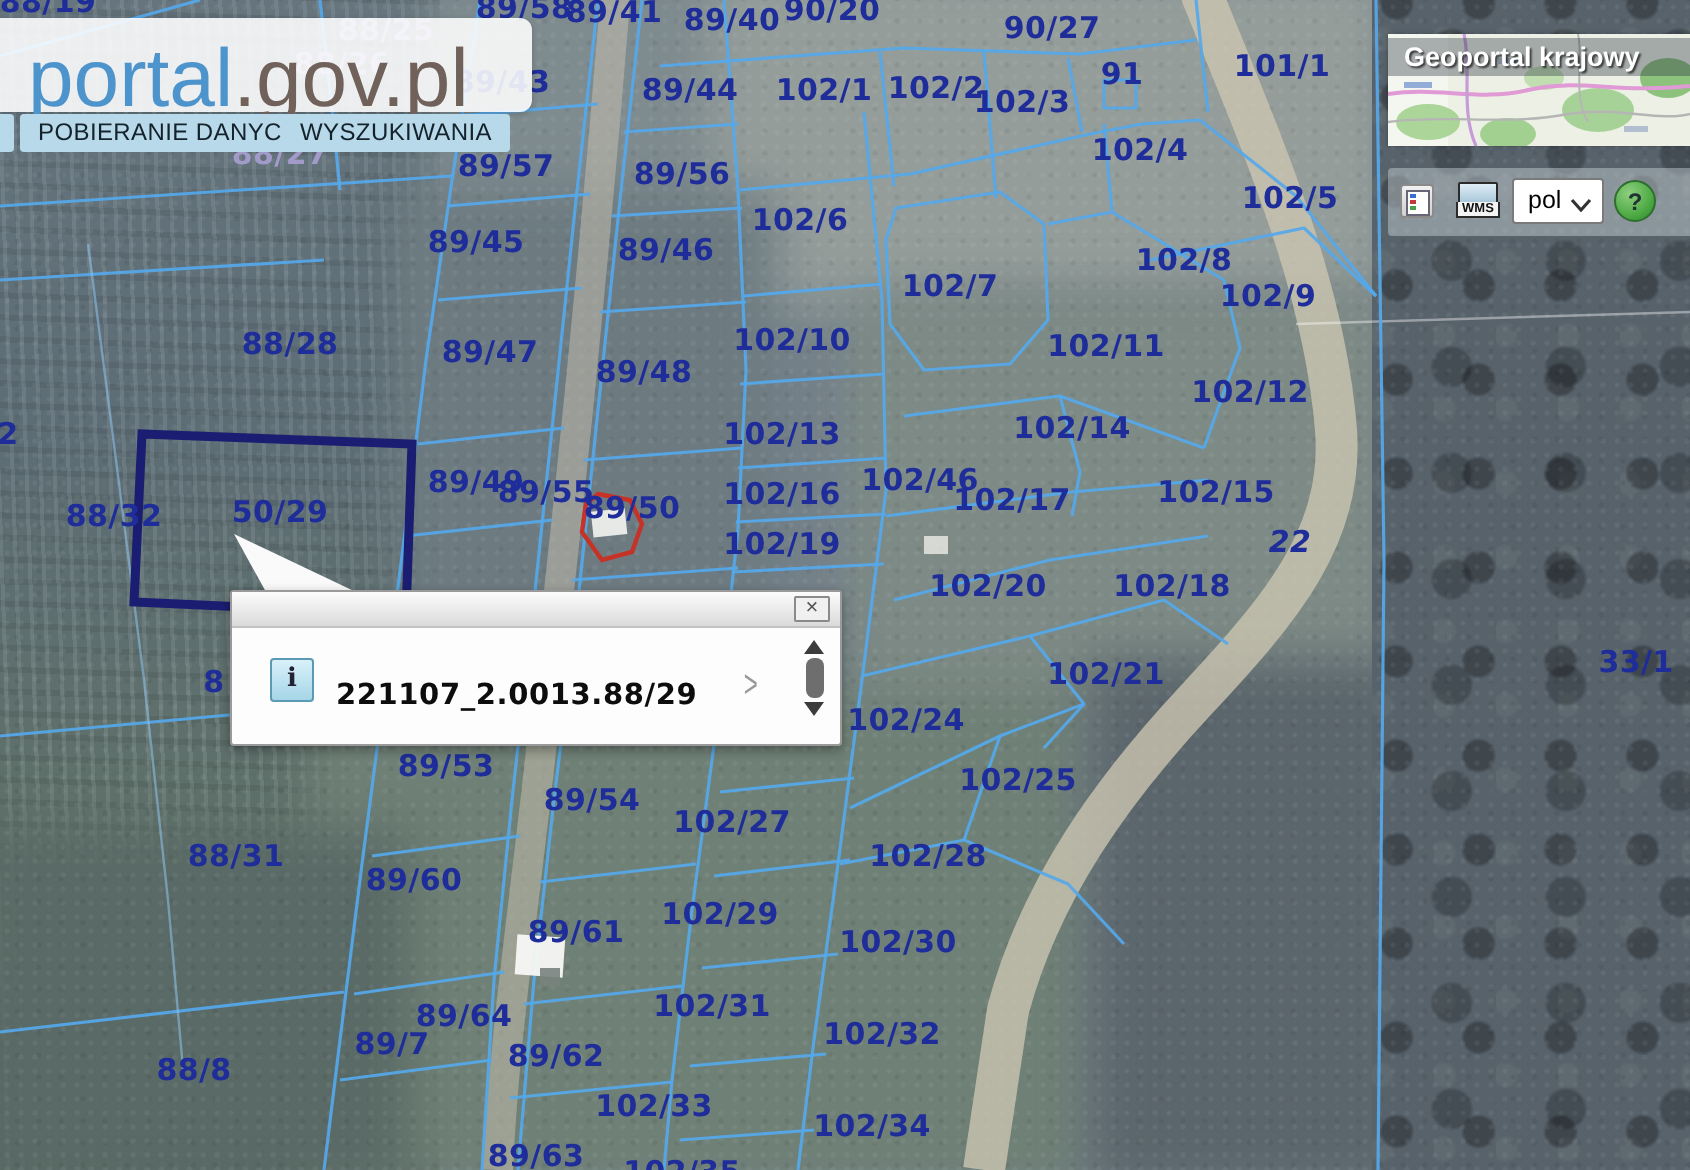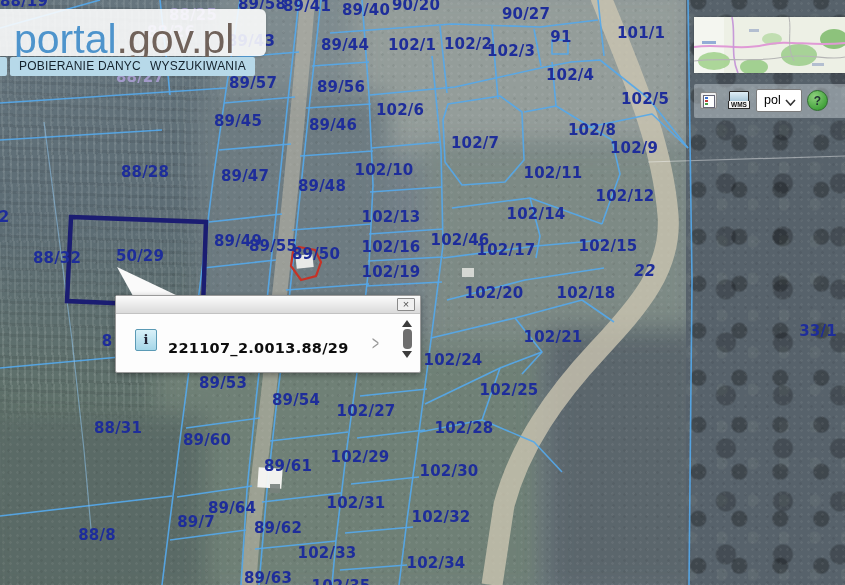--- a/index.html
+++ b/index.html
@@ -229,21 +229,21 @@
     <span class="plabel" style="left: 400px; top: 110px;">102/6</span>
     <span class="plabel faded" style="left: 140px; top: 77px;">88/27</span>
     <span class="plabel" style="left: 238px; top: 121px;">89/45</span>
     <span class="plabel" style="left: 333px; top: 125px;">89/46</span>
     <span class="plabel" style="left: 475px; top: 143px;">102/7</span>
     <span class="plabel" style="left: 560px; top: 130px; margin-left: 32px;">102/8</span>
     <span class="plabel" style="left: 634px; top: 148px;">102/9</span>
     <span class="plabel" style="left: 145px; top: 172px;">88/28</span>
     <span class="plabel" style="left: 245px; top: 176px;">89/47</span>
     <span class="plabel" style="left: 322px; top: 186px;">89/48</span>
-    <span class="plabel" style="left: 384px; top: 170px;">102/10</span>
+    <span class="plabel" style="left: 396px; top: 170px;">102/10</span>
     <span class="plabel" style="left: 553px; top: 173px;">102/11</span>
     <span class="plabel" style="left: 625px; top: 196px;">102/12</span>
     <span class="plabel" style="left: 391px; top: 217px;">102/13</span>
     <span class="plabel" style="left: 536px; top: 214px;">102/14</span>
     <span class="plabel" style="left: 608px; top: 246px;">102/15</span>
     <span class="plabel" style="left: 4px; top: 217px;">2</span>
     <span class="plabel" style="left: 238px; top: 241px;">89/49</span>
     <span class="plabel" style="left: 273px; top: 246px;">89/55</span>
     <span class="plabel" style="left: 316px; top: 254px;">89/50</span>
     <span class="plabel" style="left: 391px; top: 247px;">102/16</span>
@@ -299,20 +299,21 @@
     <ellipse cx="140" cy="22" rx="14" ry="10" fill="#7bba6a" opacity=".85"></ellipse>
     <ellipse cx="78" cy="22" rx="10" ry="6" fill="#aed69b" opacity=".7"></ellipse>
     <path d="M0,30 C25,26 45,34 70,28 C95,22 115,30 151,26" stroke="#e09ad6" stroke-width="2" fill="none"></path>
     <path d="M38,0 C42,18 36,38 44,56" stroke="#c79ad8" stroke-width="1.6" fill="none"></path>
     <path d="M0,44 C30,40 60,46 90,40 C115,36 135,44 151,40" stroke="#b5b5b5" stroke-width="1.2" fill="none"></path>
     <path d="M95,0 C98,14 92,30 100,44" stroke="#b5b5b5" stroke-width="1" fill="none"></path>
     <rect x="8" y="24" width="14" height="3" fill="#7b9bd0" opacity=".8"></rect>
     <rect x="55" y="12" width="10" height="3" fill="#9aa8c8" opacity=".7"></rect>
     <rect x="118" y="46" width="12" height="3" fill="#9aa8c8" opacity=".7"></rect>
   </svg>
+  <div id="overview-title">Geoportal krajowy</div>
 </div>
 
 <div id="toolbar" class="abs">
   <div id="legend-btn">
     <div class="lg-in">
       <div class="r1"></div>
         <div class="r2"></div>
         <div class="r3"></div>
     </div>
   </div>

